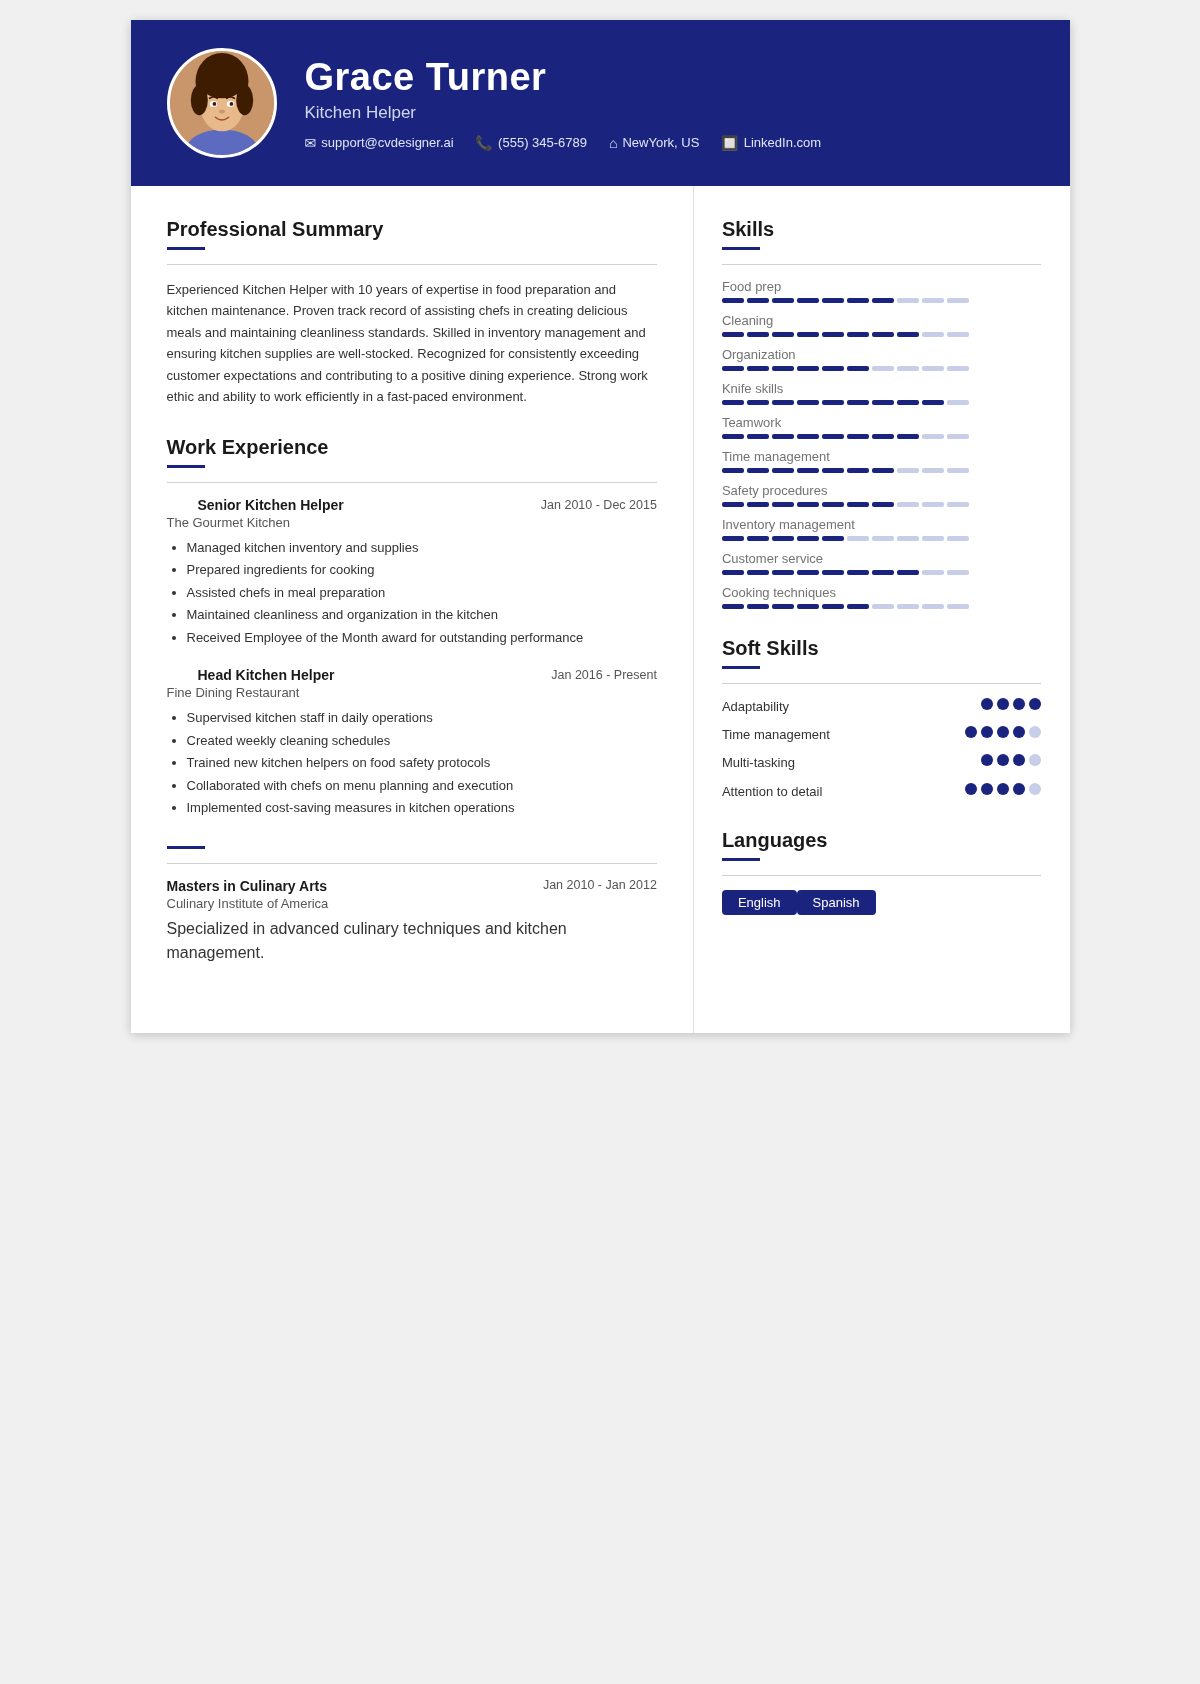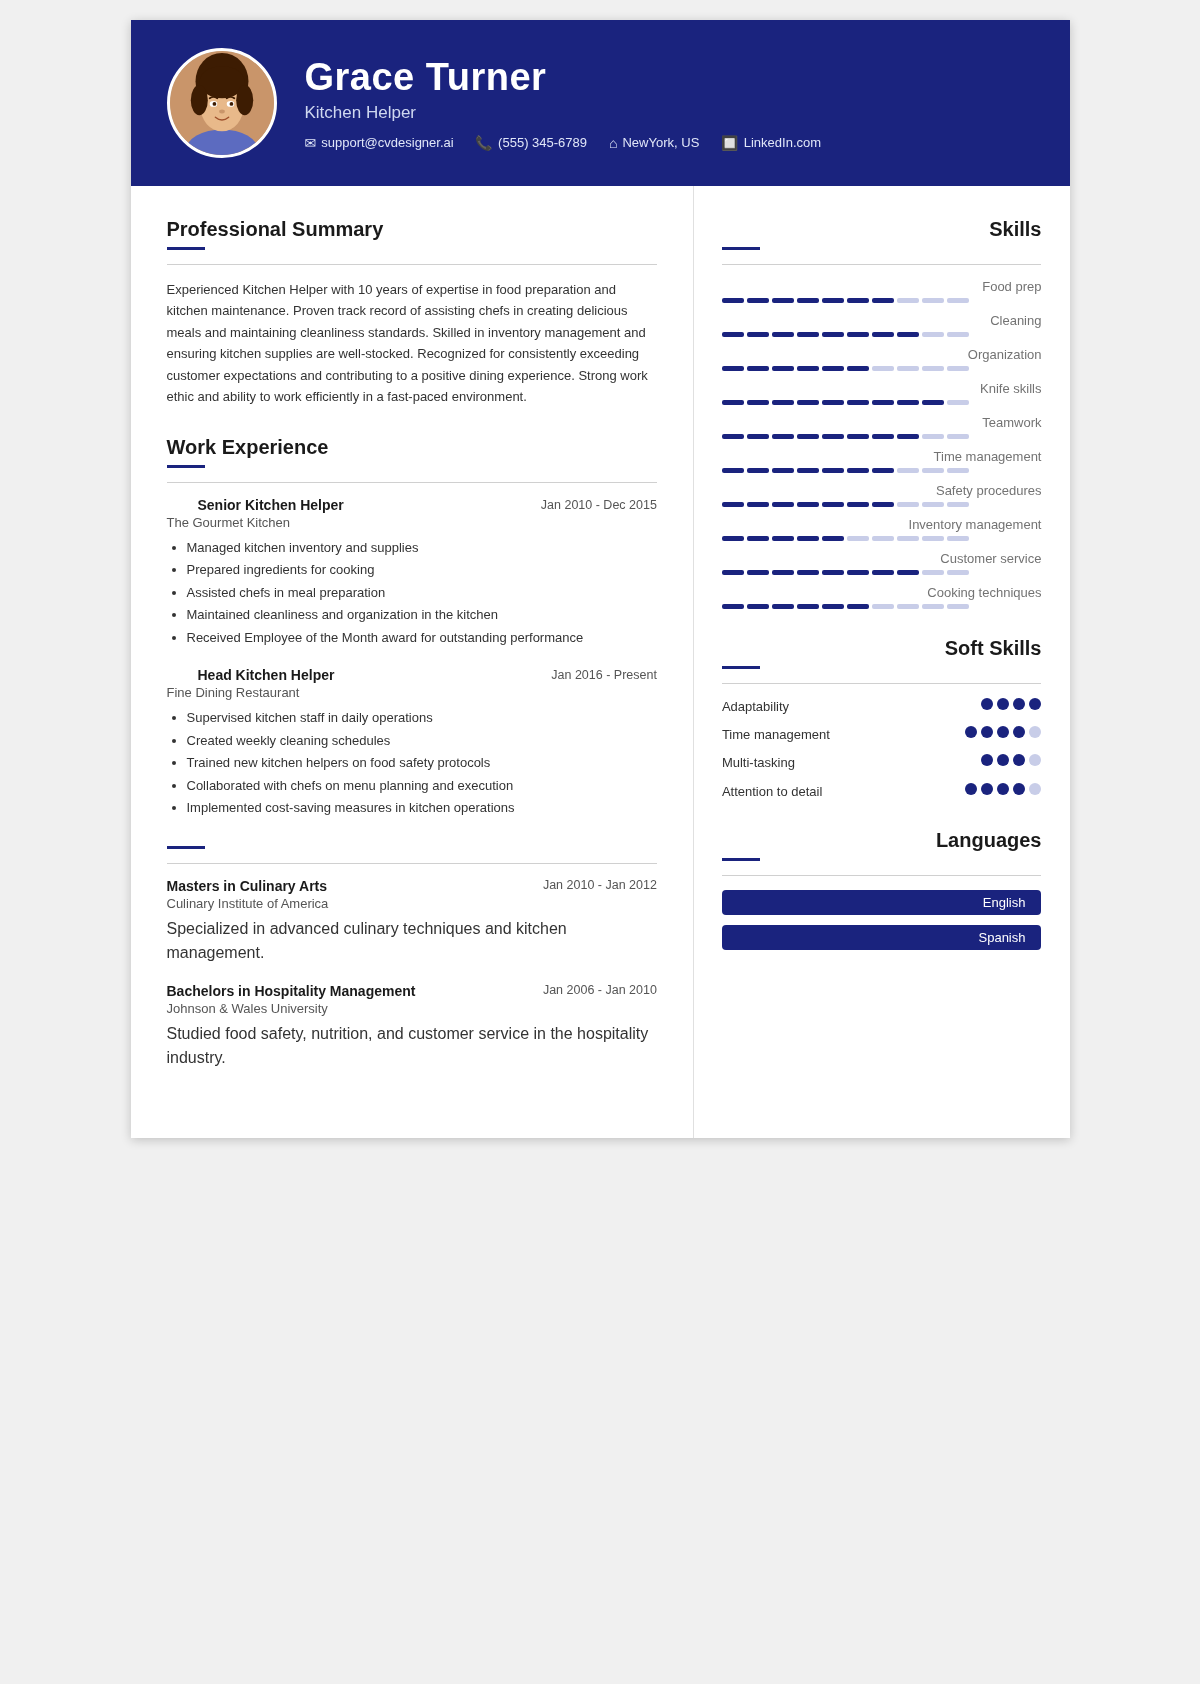--- a/index.html
+++ b/index.html
@@ -70,21 +70,20 @@
     
     .left-col {
       flex: 0 0 60%;
       padding: 32px 36px 40px 36px;
       border-right: 1.5px solid #e0e0e0;
     }
     
     .right-col {
       flex: 0 0 40%;
       padding: 32px 28px 40px 28px;
-      text-align: right;
     }
     
     .section { margin-bottom: 28px; }
     .section-title {
       font-size: 20px;
       font-weight: bold;
       color: #1a1a1a;
       margin-bottom: 6px;
     }
     .section-underline {
@@ -207,24 +206,22 @@
     .dot {
       width: 12px;
       height: 12px;
       border-radius: 50%;
     }
     .dot.filled { background: #1a237e; }
     .dot.empty { background: #c8cde8; }
     
     .lang-badges {
       display: flex;
-      gap: 10px;
       flex-wrap: wrap;
       margin-top: 6px;
-      flex-direction: column;
     }
     .lang-badge {
       background: #1a237e;
       color: #fff;
       font-size: 13px;
       padding: 5px 16px;
       border-radius: 4px;
     }
   </style>
 </head>
@@ -340,28 +337,20 @@
 
         <div class="edu-entry">
           <div class="edu-header">
             <div class="edu-degree">Masters in Culinary Arts</div>
             <div class="edu-dates">Jan 2010 - Jan 2012</div>
           </div>
           <div class="edu-school">Culinary Institute of America</div>
           <p class="edu-desc">Specialized in advanced culinary techniques and kitchen management.</p>
         </div>
 
-        <div class="edu-entry">
-          <div class="edu-header">
-            <div class="edu-degree">Bachelors in Hospitality Management</div>
-            <div class="edu-dates">Jan 2006 - Jan 2010</div>
-          </div>
-          <div class="edu-school">Johnson &amp; Wales University</div>
-          <p class="edu-desc">Studied food safety, nutrition, and customer service in the hospitality industry.</p>
-        </div>
       </div>
 
     </div>
 
     <div class="right-col">
 
       <div class="section">
         <div class="section-title">Skills</div>
         <div class="section-underline"></div>
         <hr class="section-divider">

